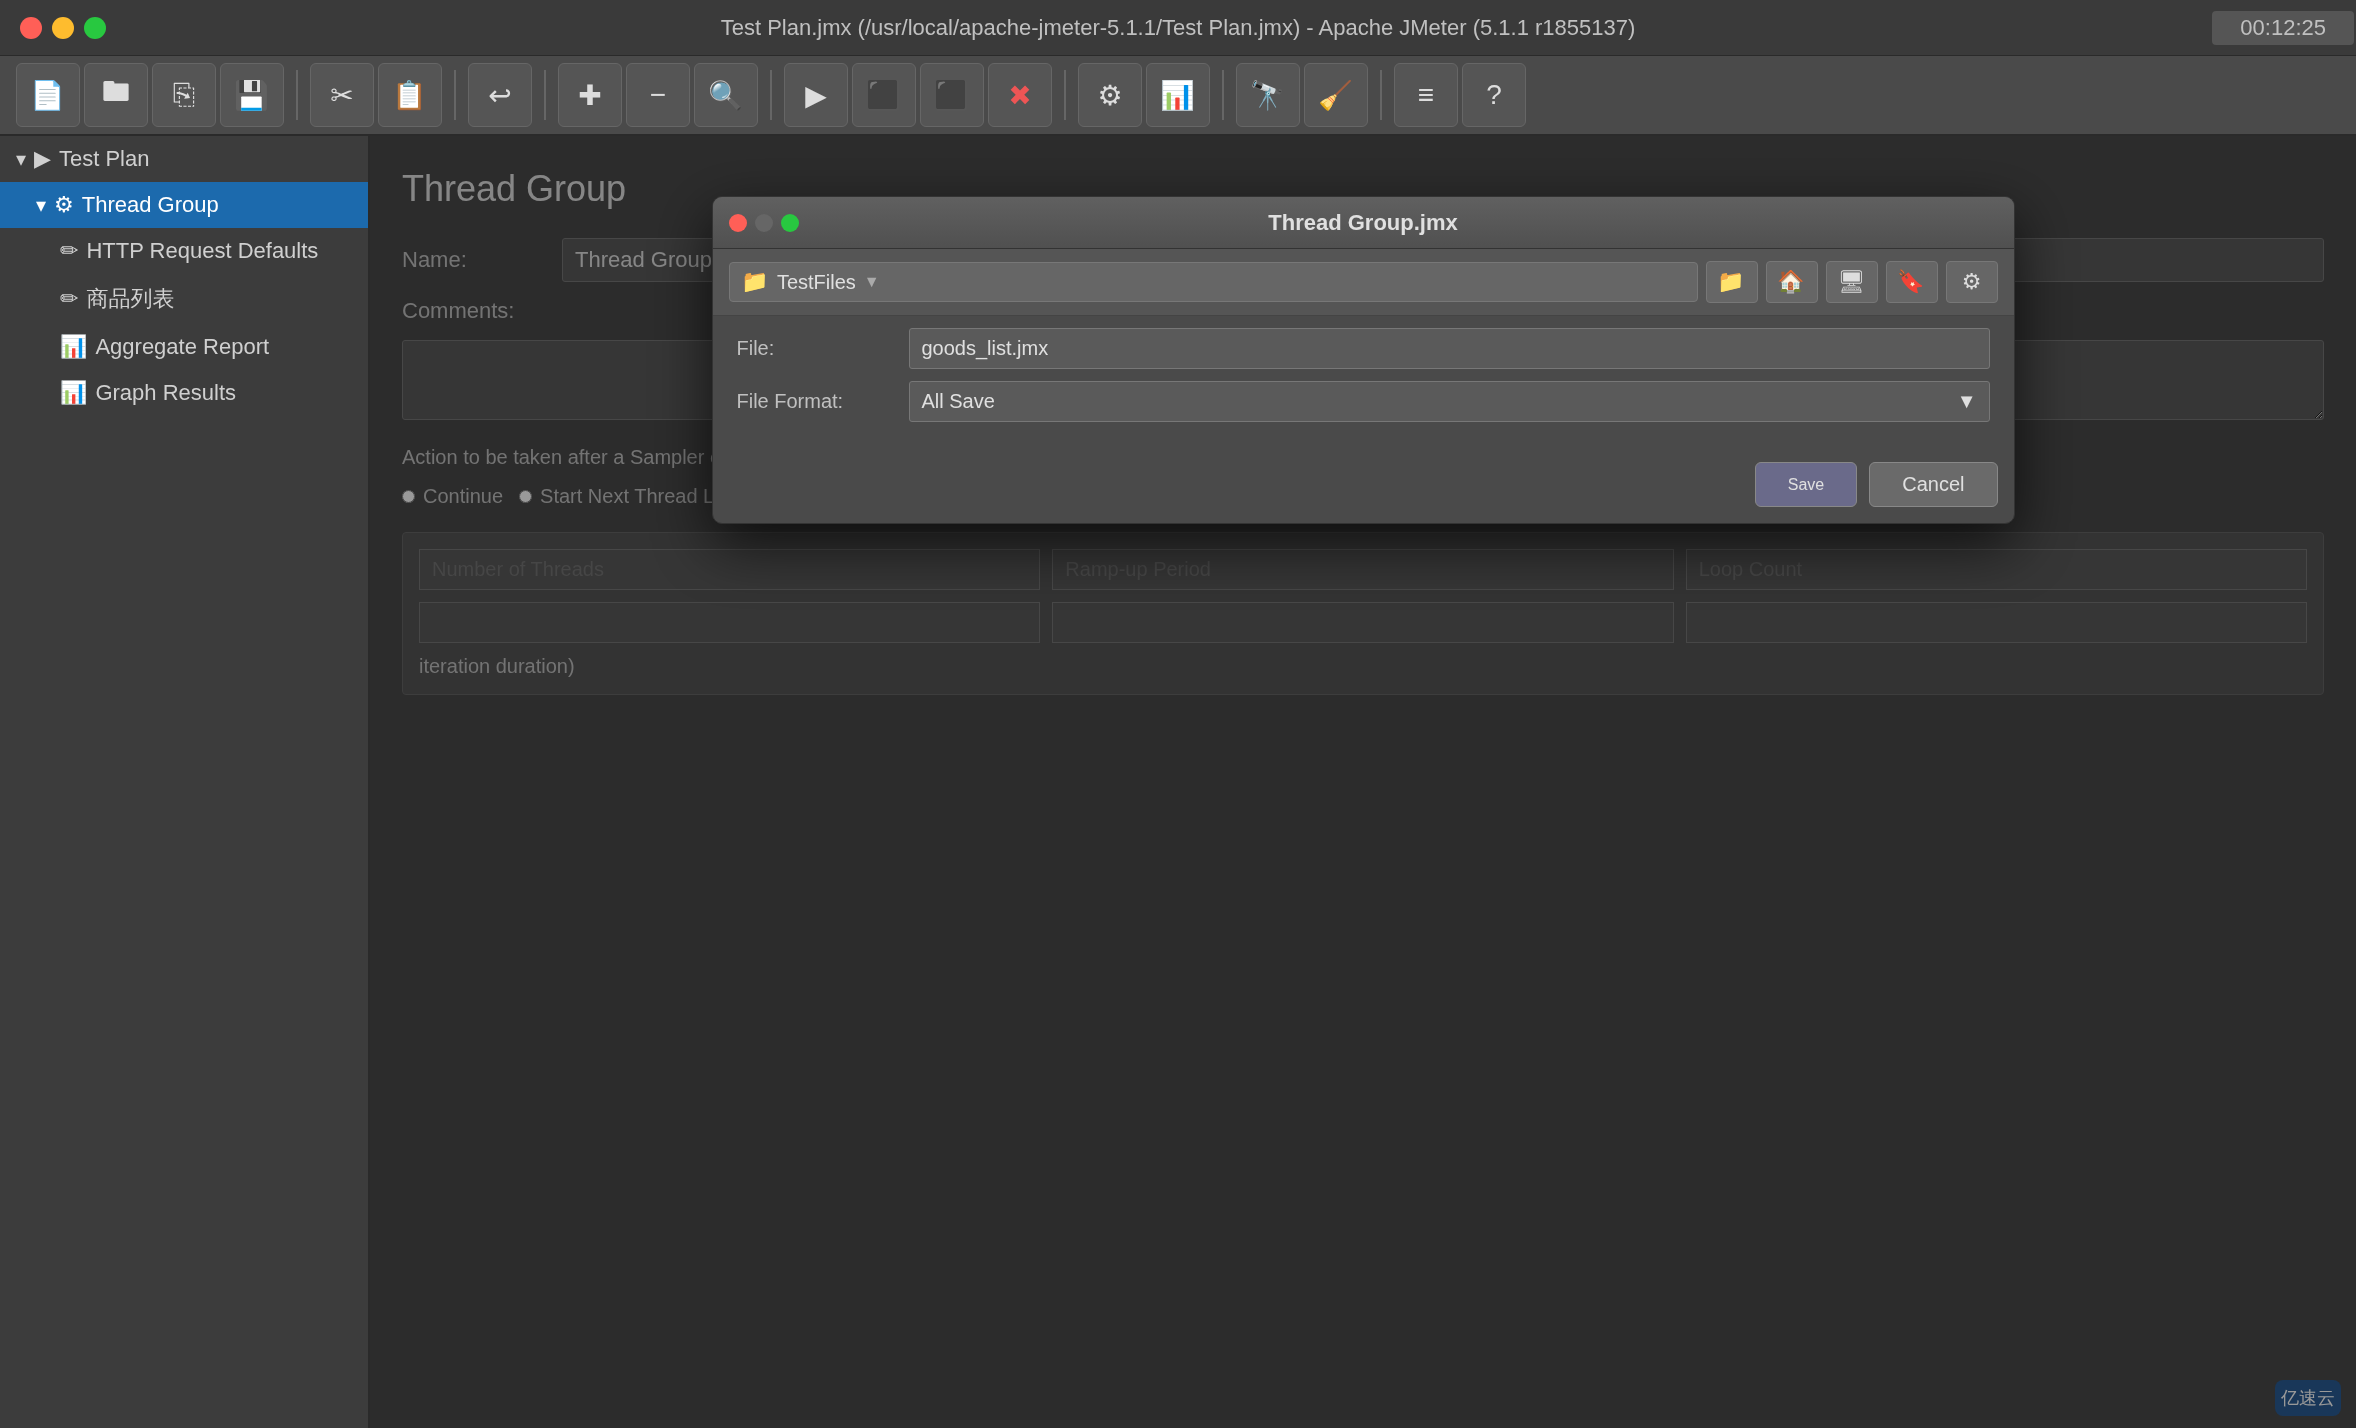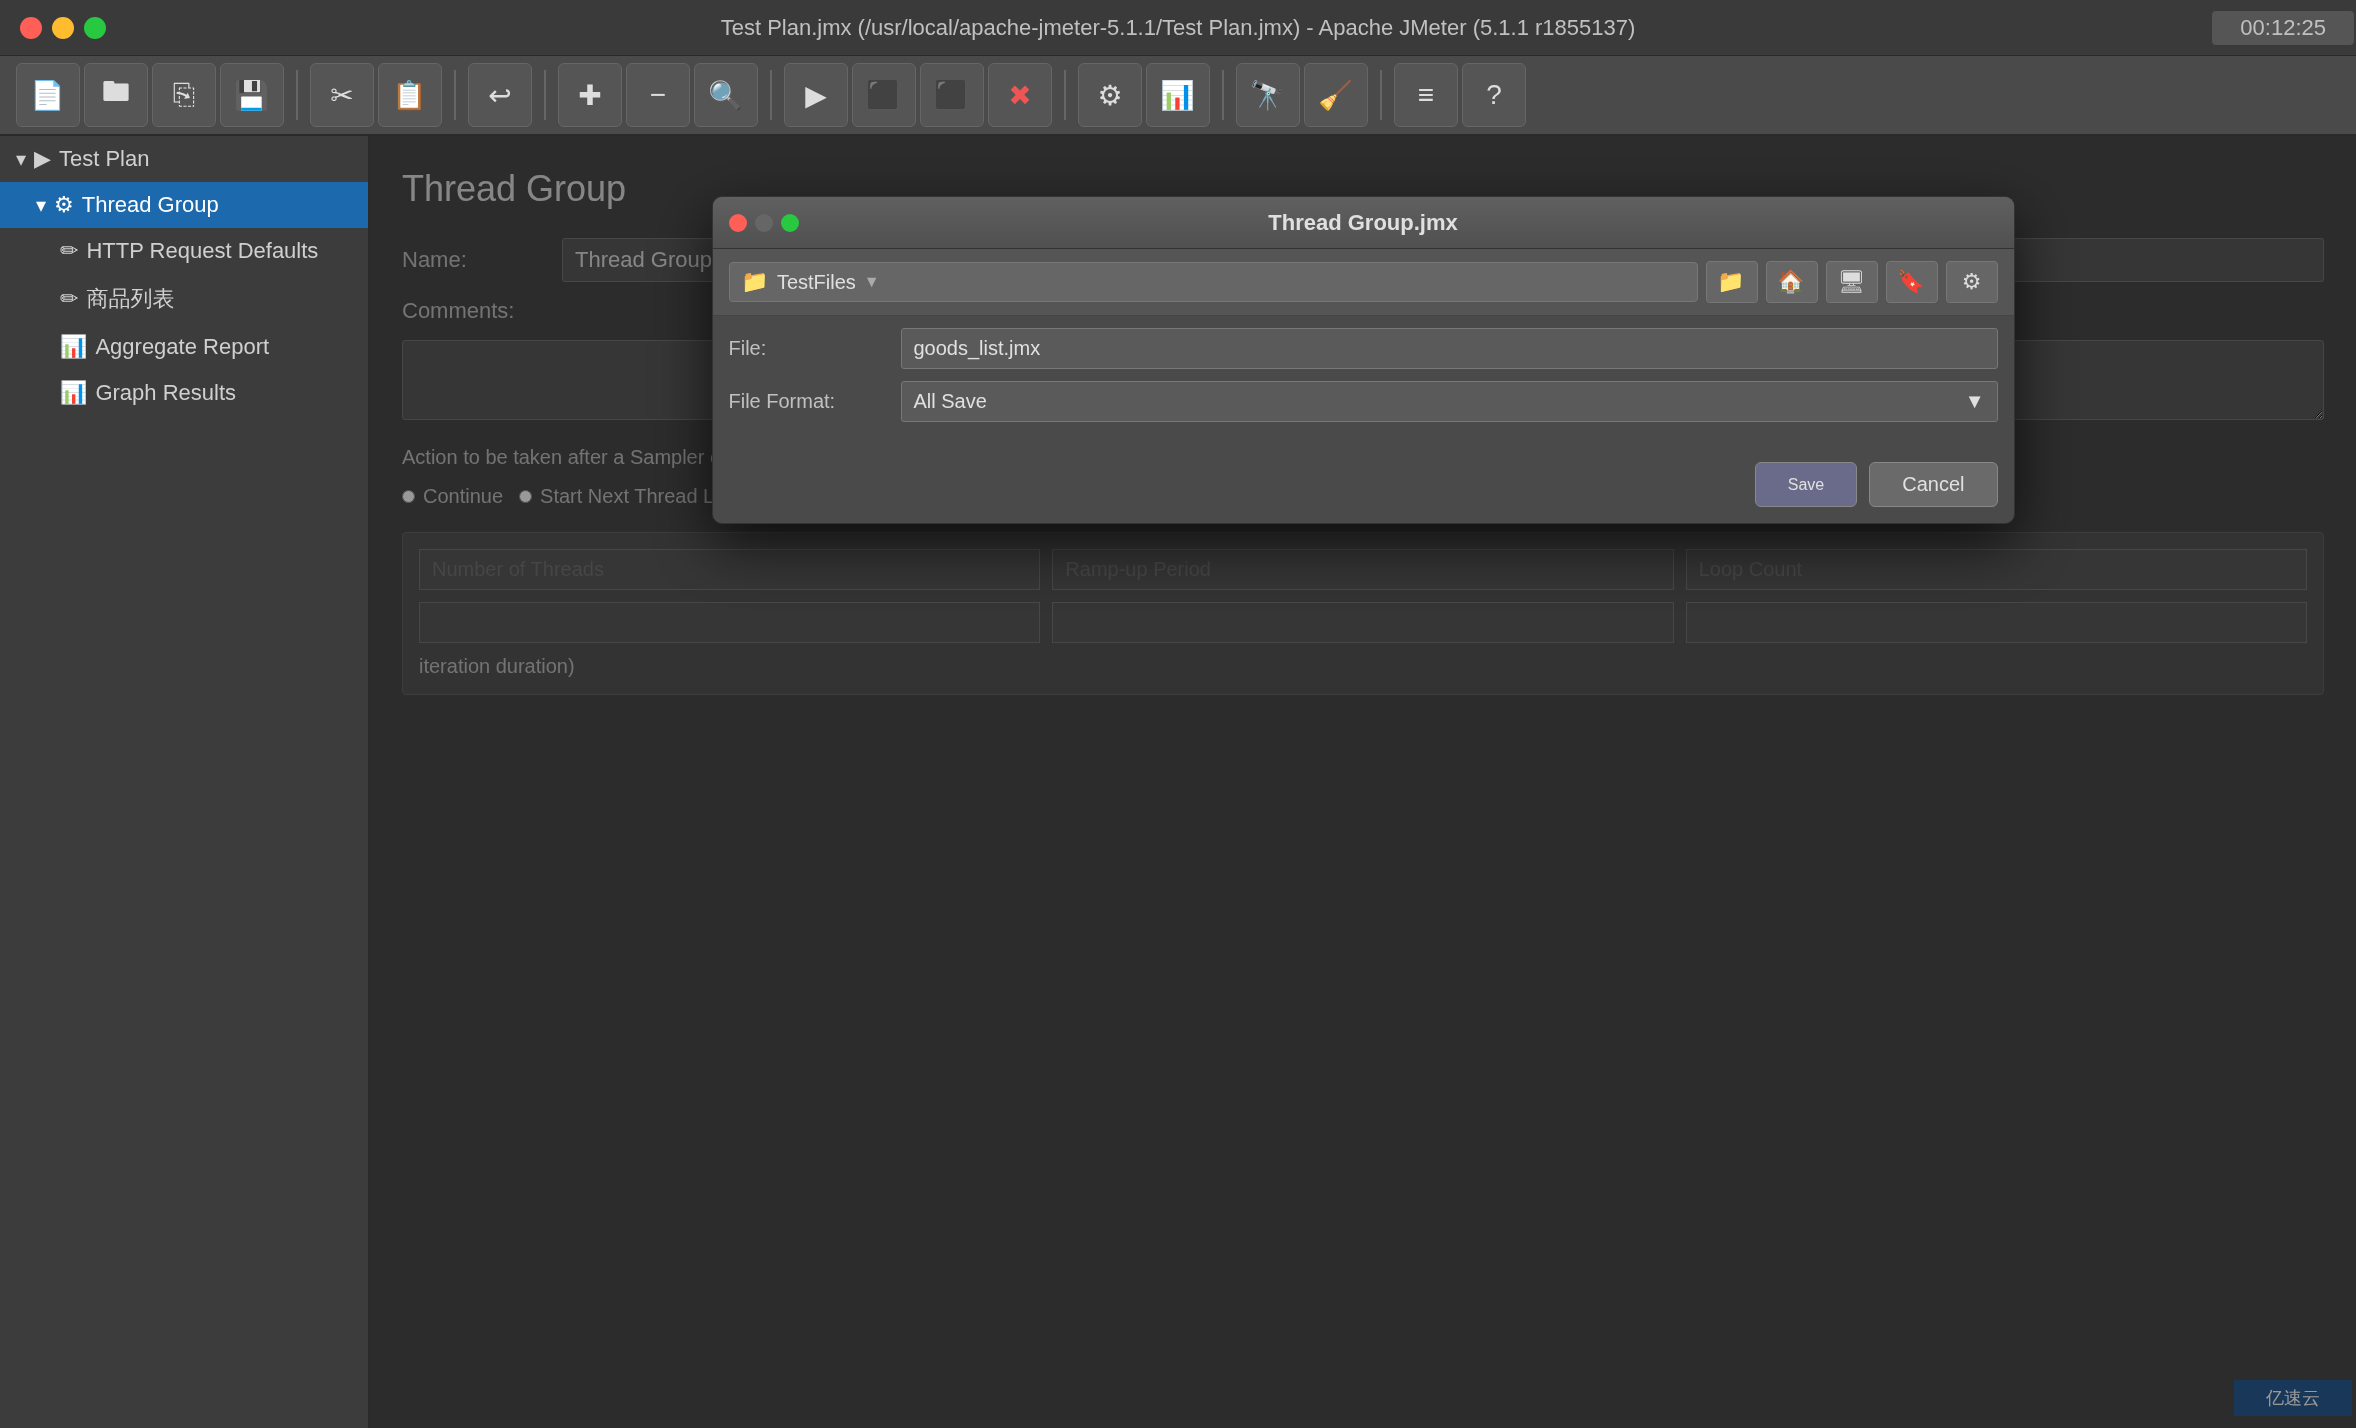--- a/index.html
+++ b/index.html
@@ -293,21 +293,21 @@
     }
     .file-item {
       color: #e0e0e0;
       font-size: 20px;
       padding: 4px 8px;
       cursor: pointer;
       border-radius: 3px;
     }
 
     .dialog-fields {
-      padding: 12px 16px;
+      padding: 12px 24px;
     }
     .dialog-field-row {
       display: flex;
       align-items: center;
       margin-bottom: 12px;
       gap: 12px;
     }
     .dialog-field-label {
       color: #c0c0c0;
       font-size: 20px;
@@ -358,26 +358,26 @@
       padding: 10px 32px;
       font-size: 20px;
       border-radius: 6px;
       cursor: pointer;
     }
 
     
     .watermark {
       position: fixed;
       bottom: 12px;
-      right: 4px;
+      right: 15px;
       background: rgba(30,100,180,0.7);
       color: #fff;
       font-size: 18px;
-      padding: 6px 32px;
-      border-radius: 0;
+      padding: 6px 6px;
+      border-radius: 8px;
     }
   </style>
 </head>
 <body>
 
 <div class="title-bar">
   <div class="title-bar-buttons">
     <button class="tb-btn close"></button>
     <button class="tb-btn minimize"></button>
     <button class="tb-btn maximize"></button>

